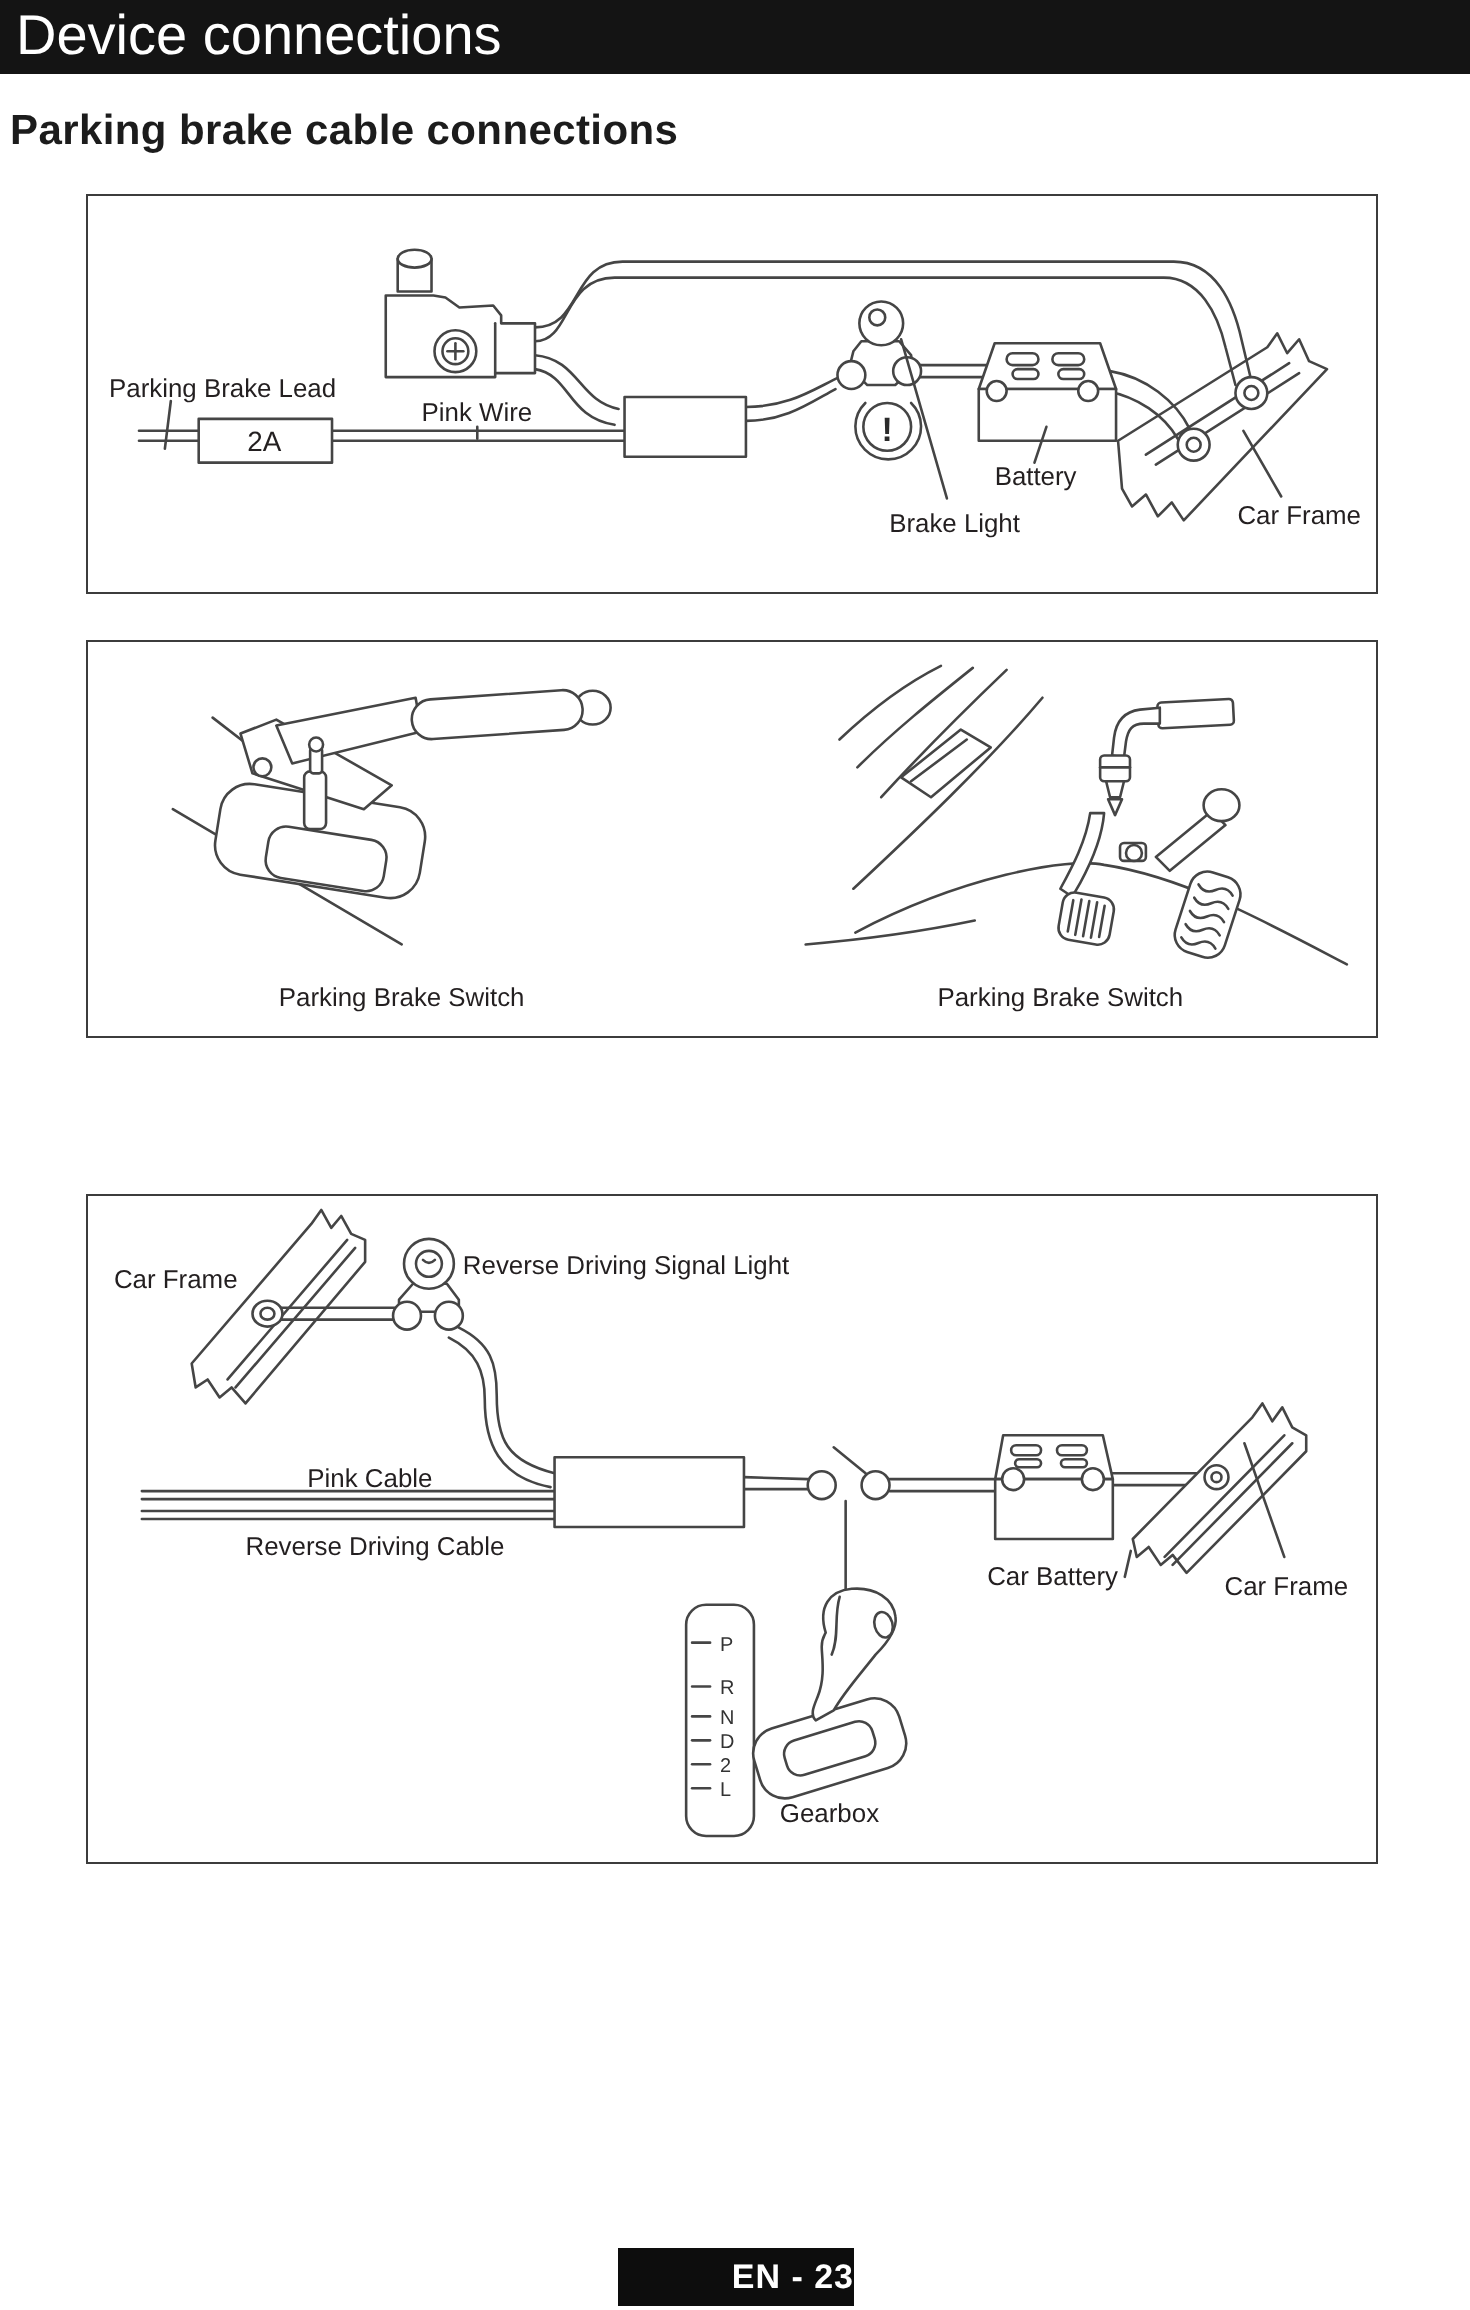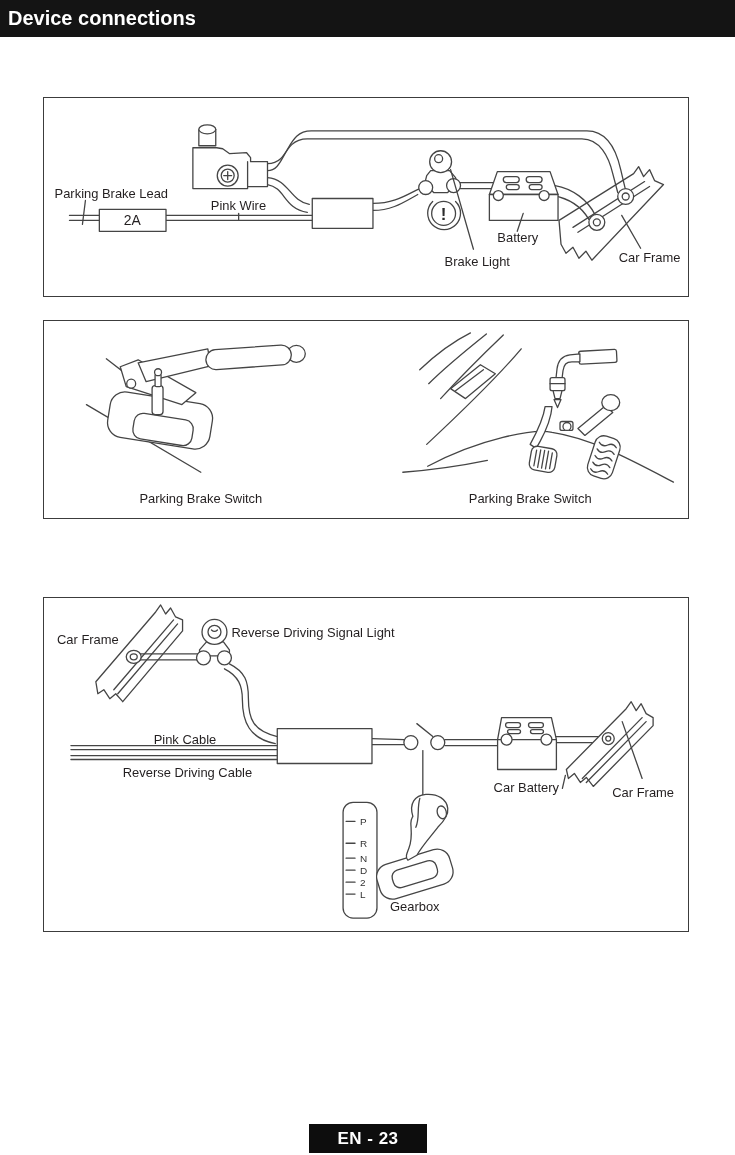--- a/index.html
+++ b/index.html
@@ -6,21 +6,21 @@
   .page {
     position:relative; width:735px; height:1155px; background:#ffffff;
     font-family:"Liberation Sans", sans-serif; overflow:hidden;
   }
   .header-bar {
     position:absolute; left:0; top:0; width:735px; height:37px;
     background:#141414; color:#ffffff;
   }
   .header-bar .title {
     display:block; margin:0; padding:4px 16px 0 8px;
-    font-size:20px; font-weight:bold; line-height:28px;
+    font-size:28px; font-weight:normal; line-height:28px;
   }
   .section-heading {
     position:absolute; left:5px; margin:0;
     font-size:21px; font-weight:bold; color:#1c1c1c; letter-spacing:0.2px;
   }
   #heading-parking { top:54px; }
   #heading-reverse { top:546px; }
   .panel {
     position:absolute; left:43px; width:646px;
     border:1.4px solid #3c3c3c; background:#ffffff; box-sizing:border-box;
@@ -35,32 +35,33 @@
   .wh  { fill:#ffffff; stroke:#454545; stroke-width:1.3; stroke-linecap:round; stroke-linejoin:round; }
   .lbl { font-family:"Liberation Sans", sans-serif; font-size:13px; fill:#231f20; stroke:none; }
   .lbl-mid { text-anchor:middle; }
   .fuse-lbl { font-size:14px; }
   .bang { font-family:"Liberation Sans", sans-serif; font-size:17px; font-weight:bold; fill:#2b2b2b; text-anchor:middle; stroke:none; }
   .gear { font-family:"Liberation Sans", sans-serif; font-size:10px; fill:#333333; stroke:none; }
 
   .footer-badge {
     position:absolute; left:309px; top:1124px; width:118px; height:29px;
     background:#0d0d0d; color:#ffffff; font-size:17px; font-weight:bold;
-    display:flex; align-items:center; justify-content:center; letter-spacing:0.5px;
+    display:flex; align-items:center; justify-content:flex-end; letter-spacing:0.5px;
   }
 </style>
 </head>
 <body>
 
 <div class="page">
 
   <div class="header-bar">
     <span class="title">Device connections</span>
   </div>
 
+  <h2 class="section-heading" id="heading-parking">Parking brake cable connections</h2>
 
   <div class="panel" id="panel-parking-wiring">
     <svg viewBox="0 0 646 199">
 
       <g>
         <path class="wh" d="M517,123 L592,76 L597,69 L602,79 L608,72 L613,83 L622,87 L550,163 L544,154 L537,161 L531,150 L524,156 L519,147 Z"></path>
         <line class="ln" x1="531" y1="130" x2="603" y2="84"></line>
         <line class="ln" x1="536" y1="135" x2="608" y2="89"></line>
       </g>
 

